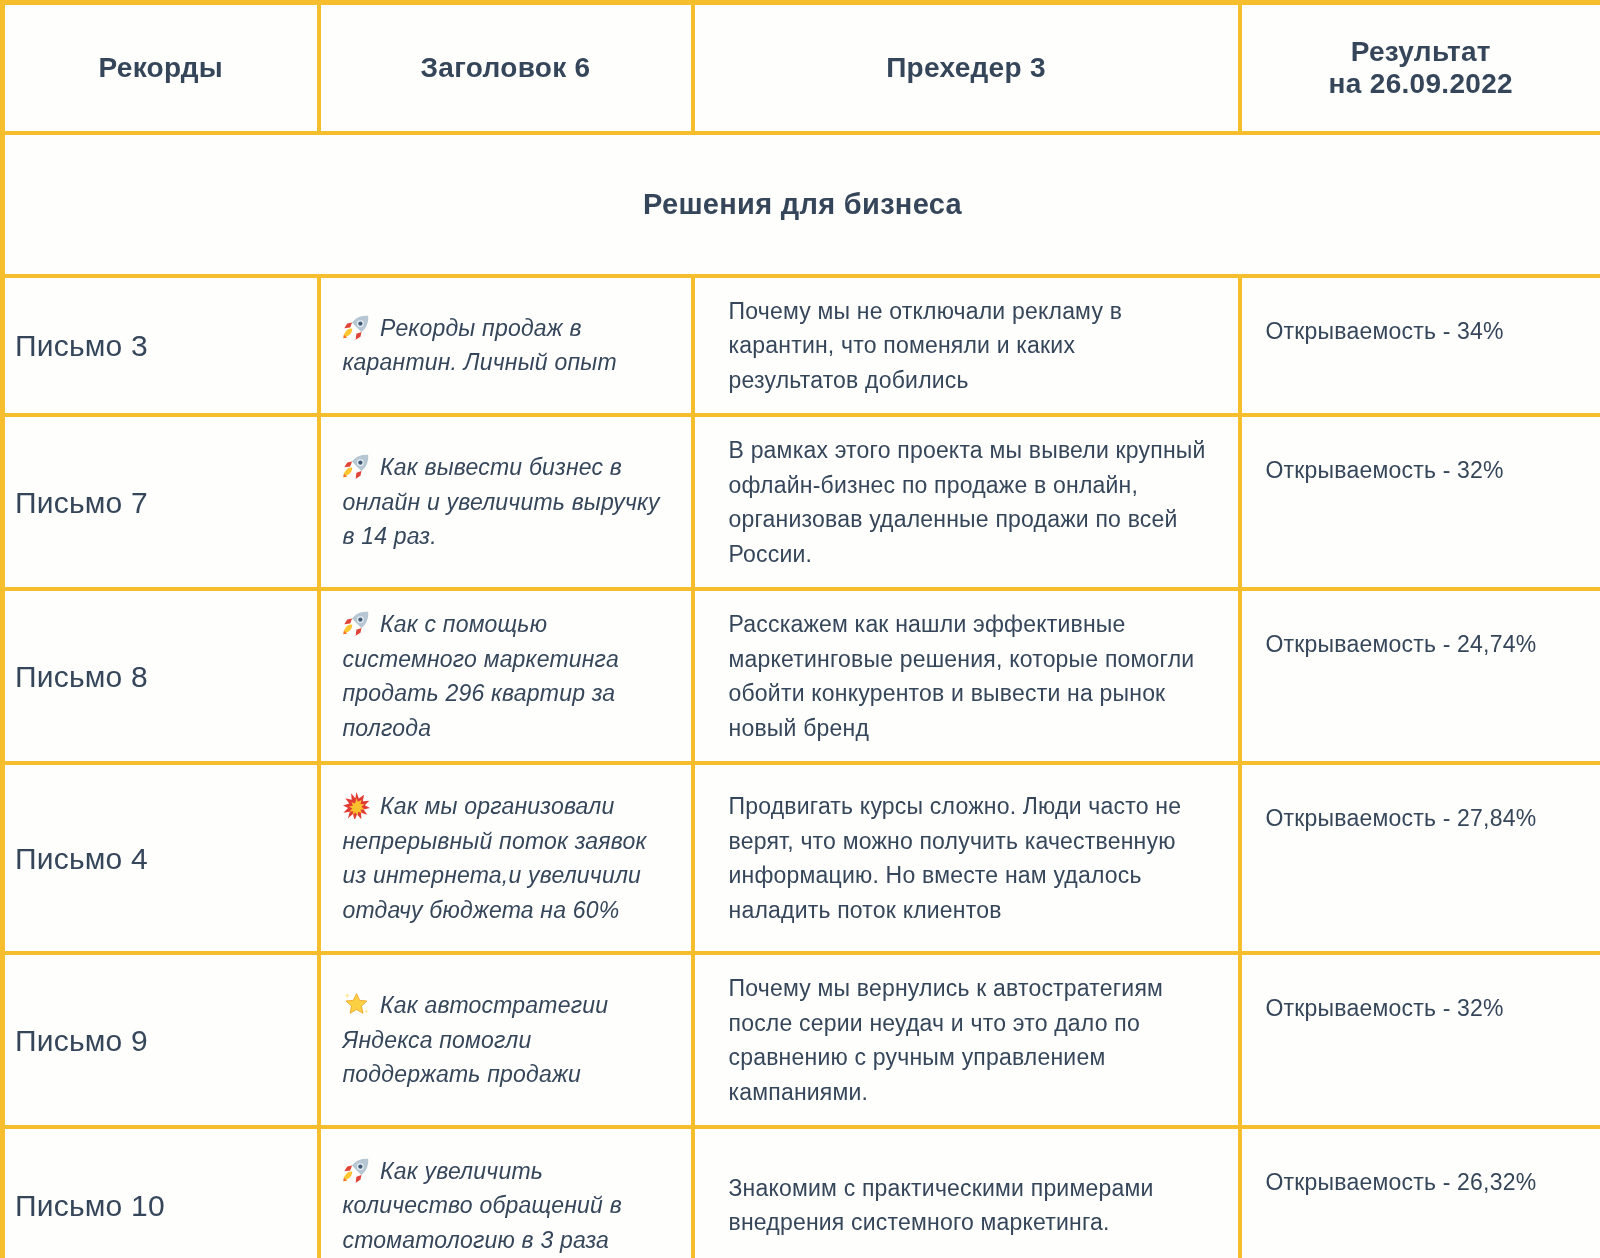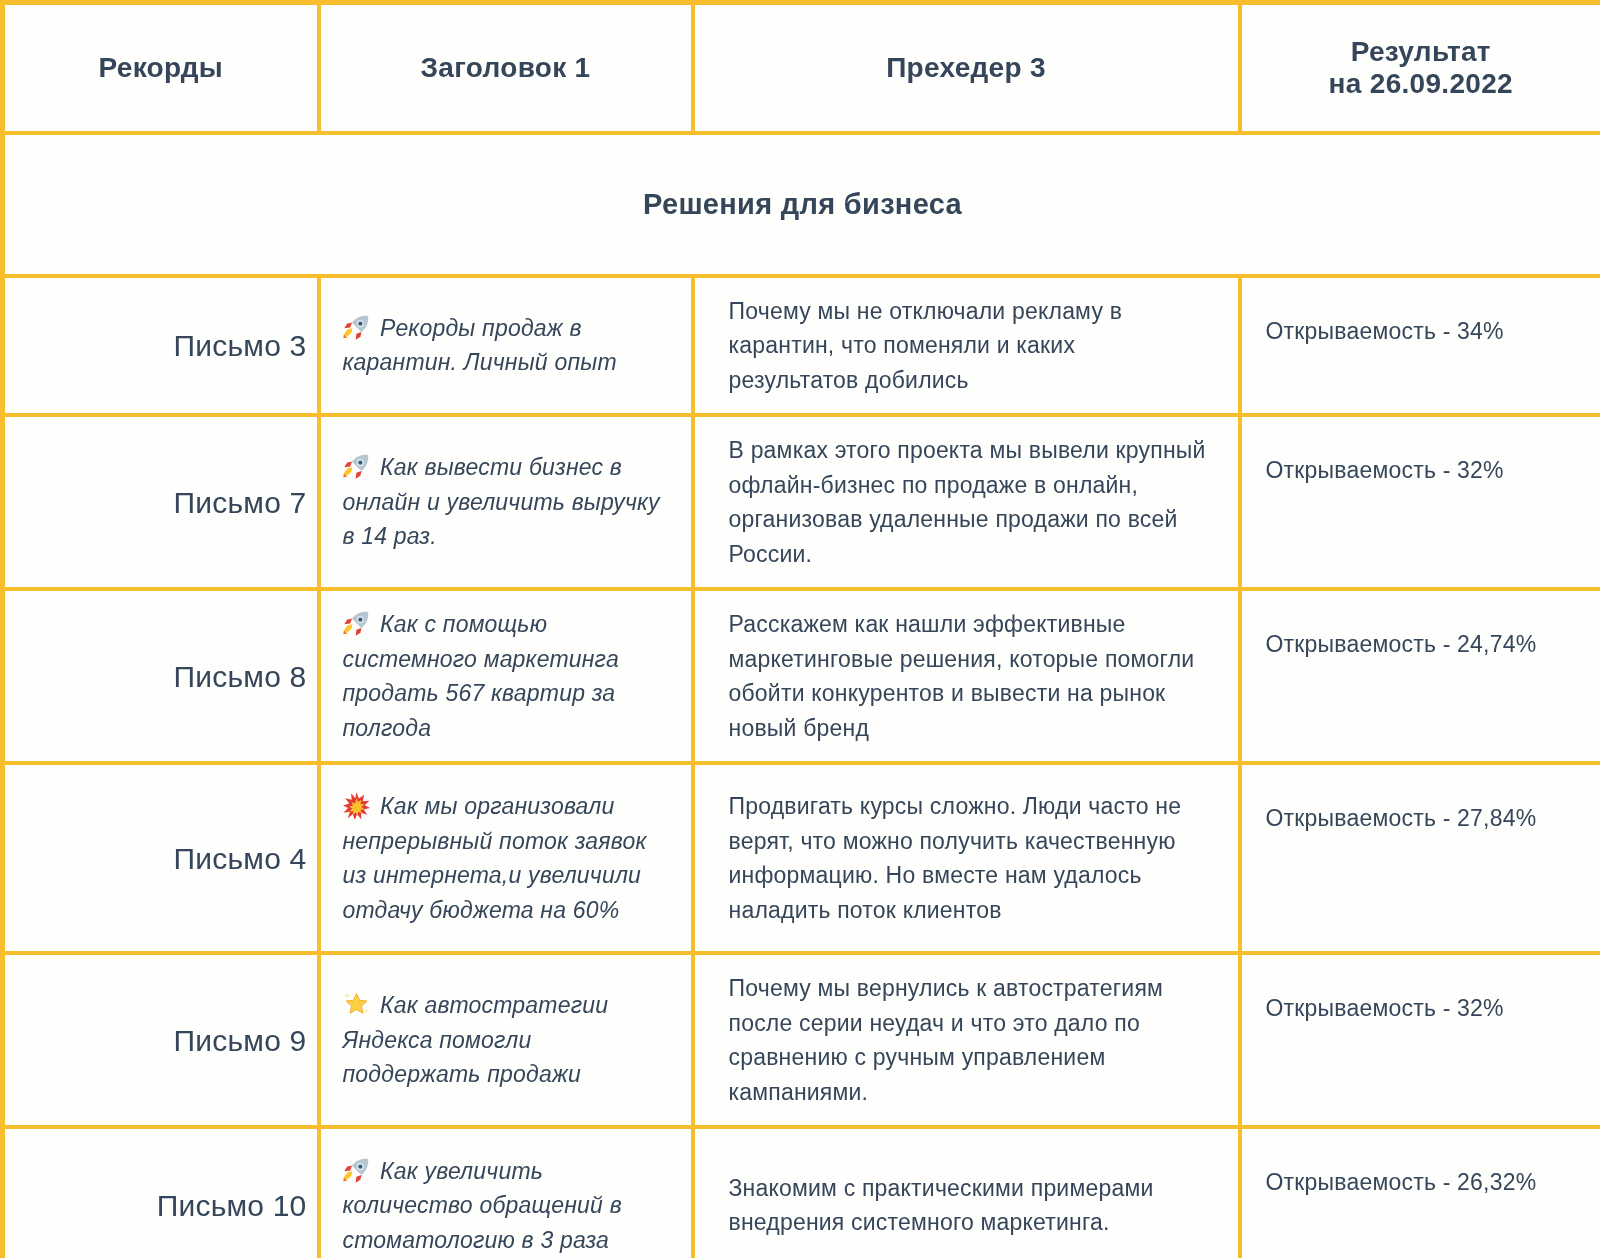--- a/index.html
+++ b/index.html
@@ -40,21 +40,21 @@
     letter-spacing:.3px;
   }
   td.cell{
     font-size:23px;line-height:1.5;font-weight:500;
     vertical-align:middle;
     padding:16px 22px;
     letter-spacing:.2px;
   }
   td.mailing-cell{
     font-size:30px;font-weight:500;
-    text-align:right;
+    text-align:left;
     padding:10px;
   }
   td.headline-cell{padding-right:18px;font-style:italic;}
   td.preheader-cell{padding-left:34px;padding-right:26px;}
   td.result-cell{
     vertical-align:top;
     padding-top:36px;
     padding-left:24px;
   }
   .emoji{
@@ -71,21 +71,21 @@
 <table class="mail-table">
   <colgroup>
     <col style="width:316px">
     <col style="width:374px">
     <col style="width:547px">
     <col style="width:363px">
   </colgroup>
   <thead>
     <tr style="height:130px">
       <th class="col-header">Рекорды</th>
-      <th class="col-header">Заголовок 1</th>
+      <th class="col-header">Заголовок 6</th>
       <th class="col-header">Прехедер 3</th>
       <th class="col-header">Результат
 на 26.09.2022</th>
     </tr>
   </thead>
   <tbody>
     <tr style="height:143px">
       <td class="section-cell" colspan="4">Решения для бизнеса</td>
     </tr>
   </tbody>
@@ -118,21 +118,21 @@
       </tr>
       <tr style="height: 167px;">
         <td class="cell mailing-cell"><span>Письмо 8</span></td>
         <td class="cell headline-cell"><span class="emoji"><svg viewBox="0 0 32 32">
               <path d="M29.8 2.2c-6.9-.7-13.1 1.6-17.2 5.7L10.5 10l11.5 11.5 2.1-2.1c4.1-4.1 6.4-10.3 5.7-17.2z" fill="#b6c7d3"></path>
               <circle cx="20.6" cy="11.4" r="3.3" fill="#3f5a74" stroke="#eef4f8" stroke-width="1.4"></circle>
               <path d="M10.8 10.1 5 11.3 1.5 17l7-.9z" fill="#e04338"></path>
               <path d="M21.9 21.2l-1.2 5.8-5.7 3.5.9-7z" fill="#e04338"></path>
               <path d="M9.5 17.3c-2.7.3-5.1 1.7-6.6 3.9L1 24.3l2.8 2.8 3.1-1.9c2.2-1.5 3.6-3.9 3.9-6.6l.2-1.5z" fill="#fdc52f"></path>
               <path d="M3.8 27.1 1 24.3l-.7 4.5 4.5-.7z" fill="#f3701d"></path>
-            </svg></span> <span>Как с помощью системного маркетинга продать 567 квартир за полгода</span></td>
+            </svg></span> <span>Как с помощью системного маркетинга продать 296 квартир за полгода</span></td>
         <td class="cell preheader-cell"><span>Расскажем как нашли эффективные маркетинговые решения, которые помогли обойти конкурентов и вывести на рынок новый бренд</span></td>
         <td class="cell result-cell"><span>Открываемость - 24,74%</span></td>
       </tr>
       <tr style="height: 190px;">
         <td class="cell mailing-cell"><span>Письмо 4</span></td>
         <td class="cell headline-cell"><span class="emoji"><svg viewBox="0 0 32 32">
               <path fill="#e23b33" d="M16 0l2.7 7.8L25 3.4l-1.6 7.6 7.8-.6-5.4 5.3 6.2 3.2-7.6 1.7 4.4 6.4-7.4-2.4.3 7.8-5-6-2.9 7.2-2-7.6-6 5 2.3-7.5-7.7 1 5.6-5.5L0 16l7.4-2.5-4.7-6.2 7.6 1.8L9.6 1.4l5 5.9z"></path>
               <path fill="#fcbf2e" d="M16 7l1.6 4.6 4.4-2-1.3 4.6 4.8.4-3.8 3 3.6 2.7-4.7.6 1.8 4.4-4.4-1.8-.6 4.7-2.7-4-3.4 3.3 1-4.7-4.7.3 3.4-3.4-3.9-2.6 4.7-.7-1.7-4.4 4.3 1.7z"></path>
             </svg></span> <span>Как мы организовали непрерывный поток заявок из интернета,и увеличили отдачу бюджета на 60%</span></td>
         <td class="cell preheader-cell"><span>Продвигать курсы сложно. Люди часто не верят, что можно получить качественную информацию. Но вместе нам удалось наладить поток клиентов</span></td>

